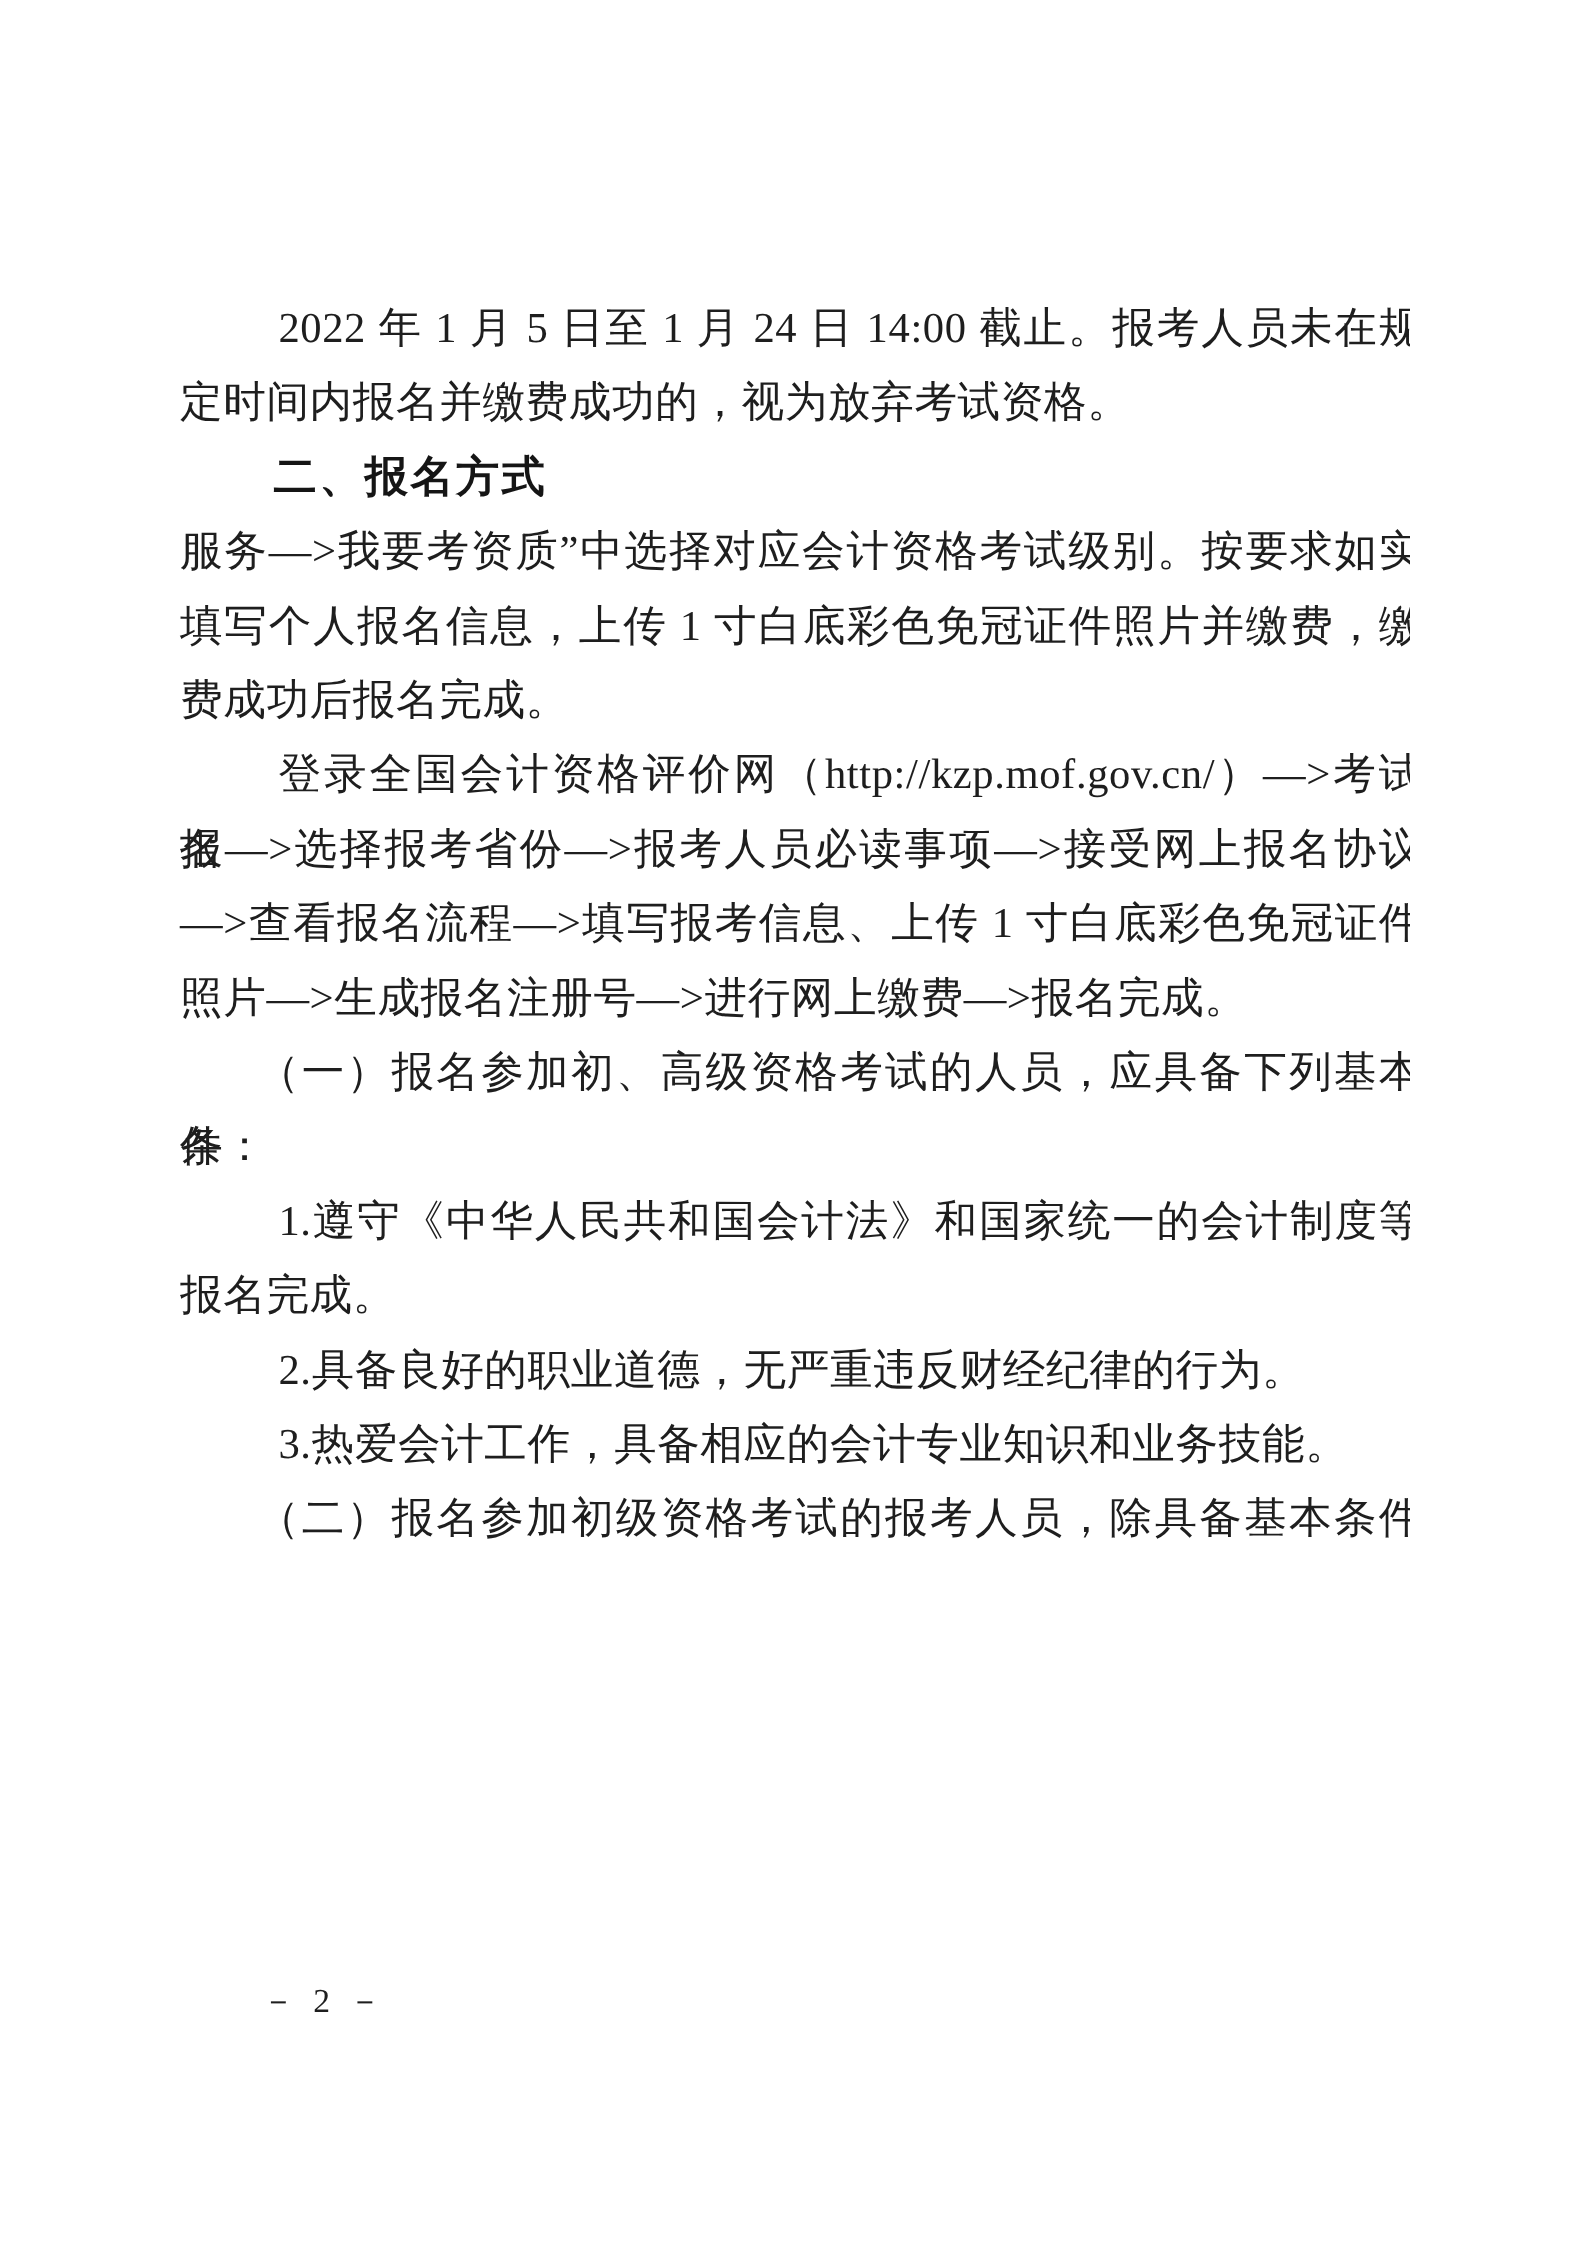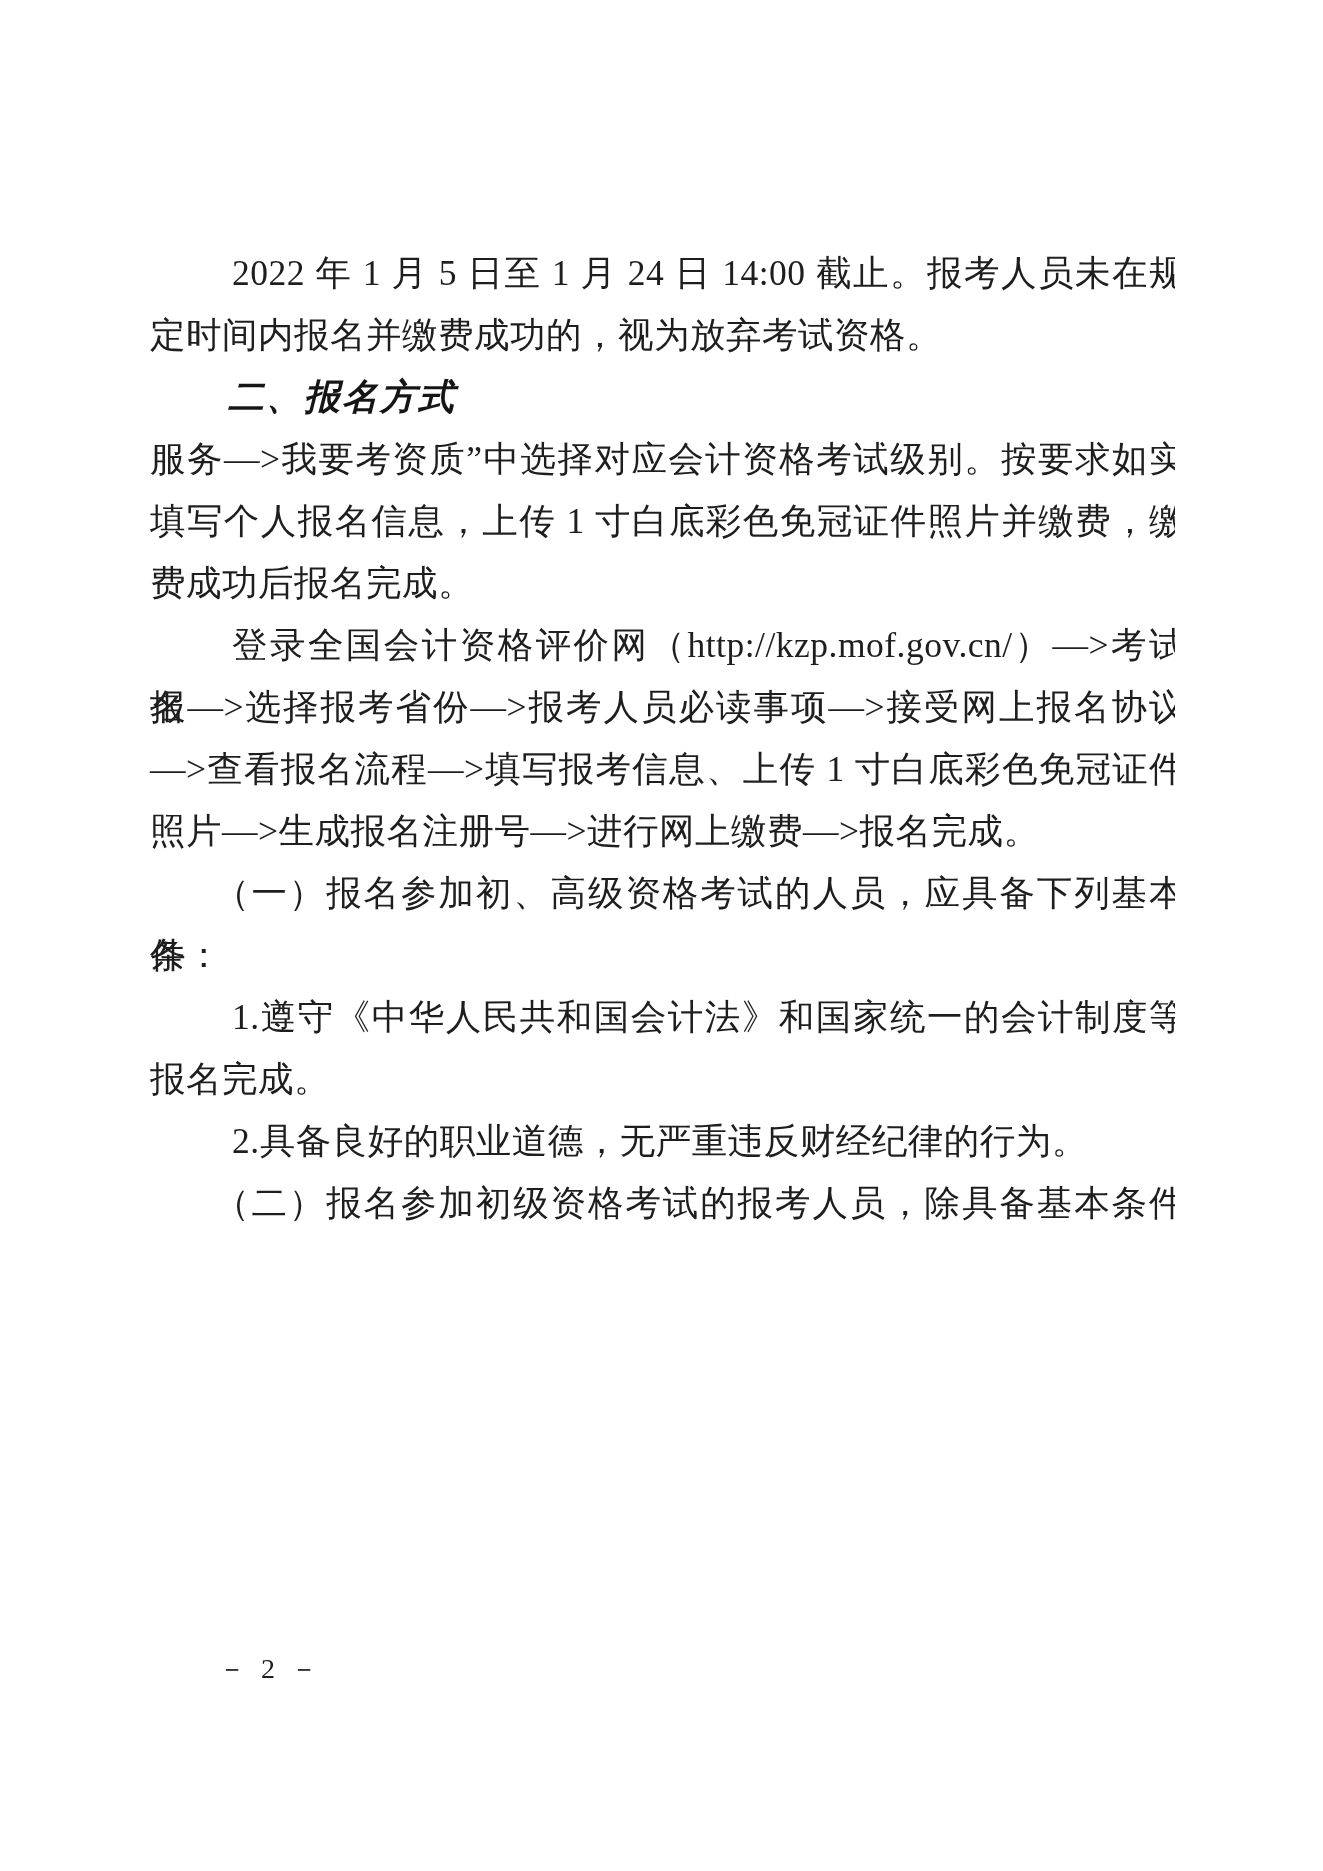--- a/index.html
+++ b/index.html
@@ -29,21 +29,21 @@
   
   .j{
     text-align:justify;
     text-align-last:justify;
     text-justify:inter-character;
   }
   
   .i2{ text-indent:82px; }
   
   .ip{ text-indent:64px; }
-  .ih{ text-indent:78px;font-style:italic; }
+  .ih{ text-indent:78px; }
   
   .hd{
     font-family:"Liberation Sans","DejaVu Sans",sans-serif;
     font-weight:700;
     font-size:36px;
     letter-spacing:2px;
     color:#151515;
   }
   .footer{
     position:absolute;
@@ -69,17 +69,18 @@
     <div class="line">费成功后报名完成。</div>
     <div class="line j i2">登录全国会计资格评价网（http://kzp.mof.gov.cn/）—&gt;考试报</div>
     <div class="line j">名—&gt;选择报考省份—&gt;报考人员必读事项—&gt;接受网上报名协议</div>
     <div class="line j">—&gt;查看报名流程—&gt;填写报考信息、上传 1 寸白底彩色免冠证件</div>
     <div class="line">照片—&gt;生成报名注册号—&gt;进行网上缴费—&gt;报名完成。</div>
     <div class="line j ip">（一）报名参加初、高级资格考试的人员，应具备下列基本条</div>
     <div class="line">件：</div>
     <div class="line j i2">1.遵守《中华人民共和国会计法》和国家统一的会计制度等</div>
     <div class="line">报名完成。</div>
     <div class="line i2">2.具备良好的职业道德，无严重违反财经纪律的行为。</div>
+    <div class="line i2">3.热爱会计工作，具备相应的会计专业知识和业务技能。</div>
     <div class="line j ip">（二）报名参加初级资格考试的报考人员，除具备基本条件</div>
   </div>
 
   <div class="footer">－ 2 －</div>
 </div>
 
 </body></html>

